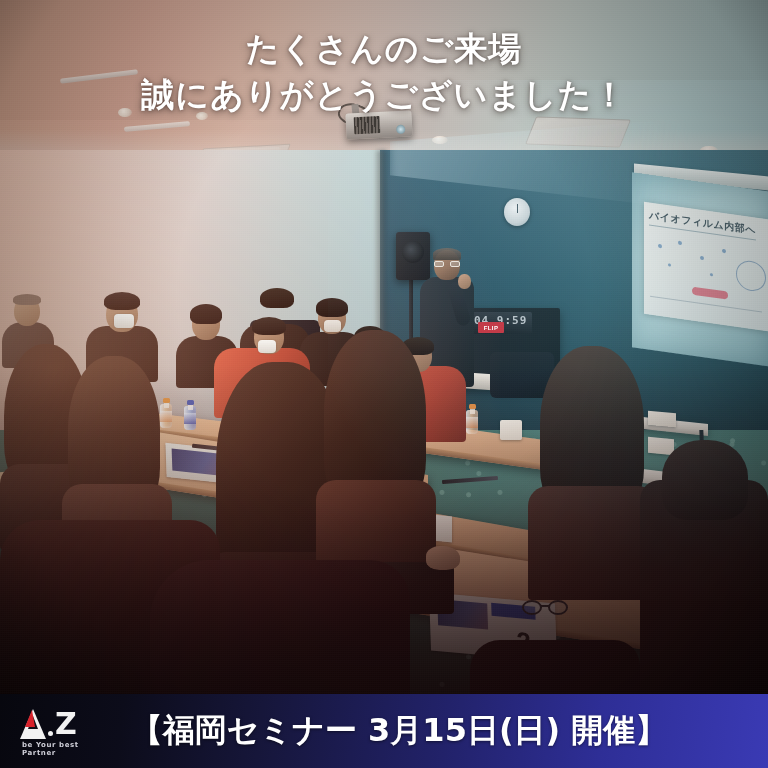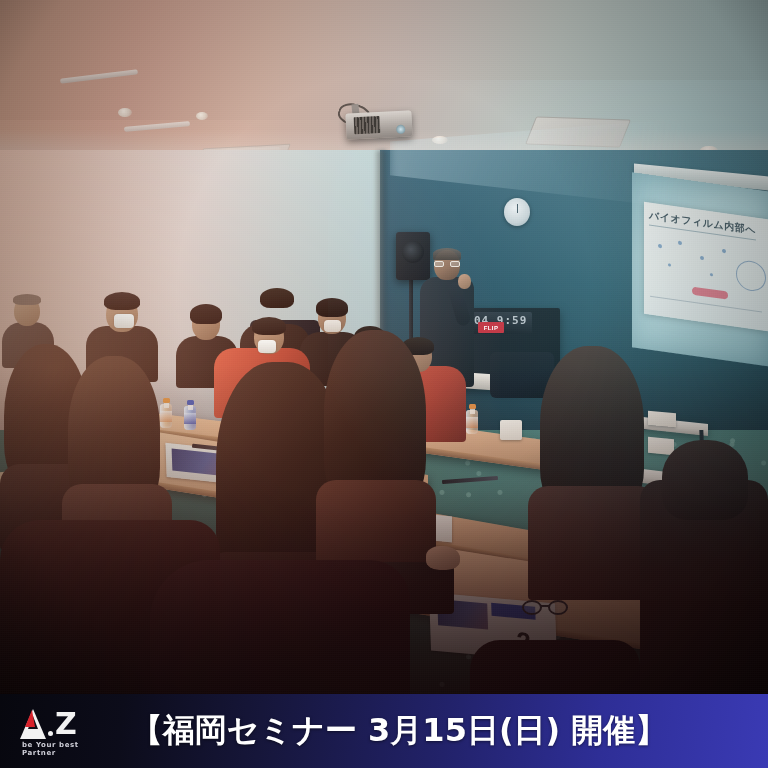--- a/index.html
+++ b/index.html
@@ -705,20 +705,22 @@
     </div>
 
     <div class="warm-glow"></div>
     <div class="cool-glow"></div>
     <div class="dark-fore"></div>
     <div class="vignette"></div>
     <div class="grain"></div>
   </div>
 
   <div class="headline">
+    <div>たくさんのご来場</div>
+    <div>誠にありがとうございました！</div>
   </div>
 
   <div class="footer">
     <div class="logo">
       <div class="logo-mark">
         <span class="logo-a">
           <span class="logo-a-red"></span>
         </span>
         <span class="logo-dot"></span>
         <span class="logo-z">Z</span>

